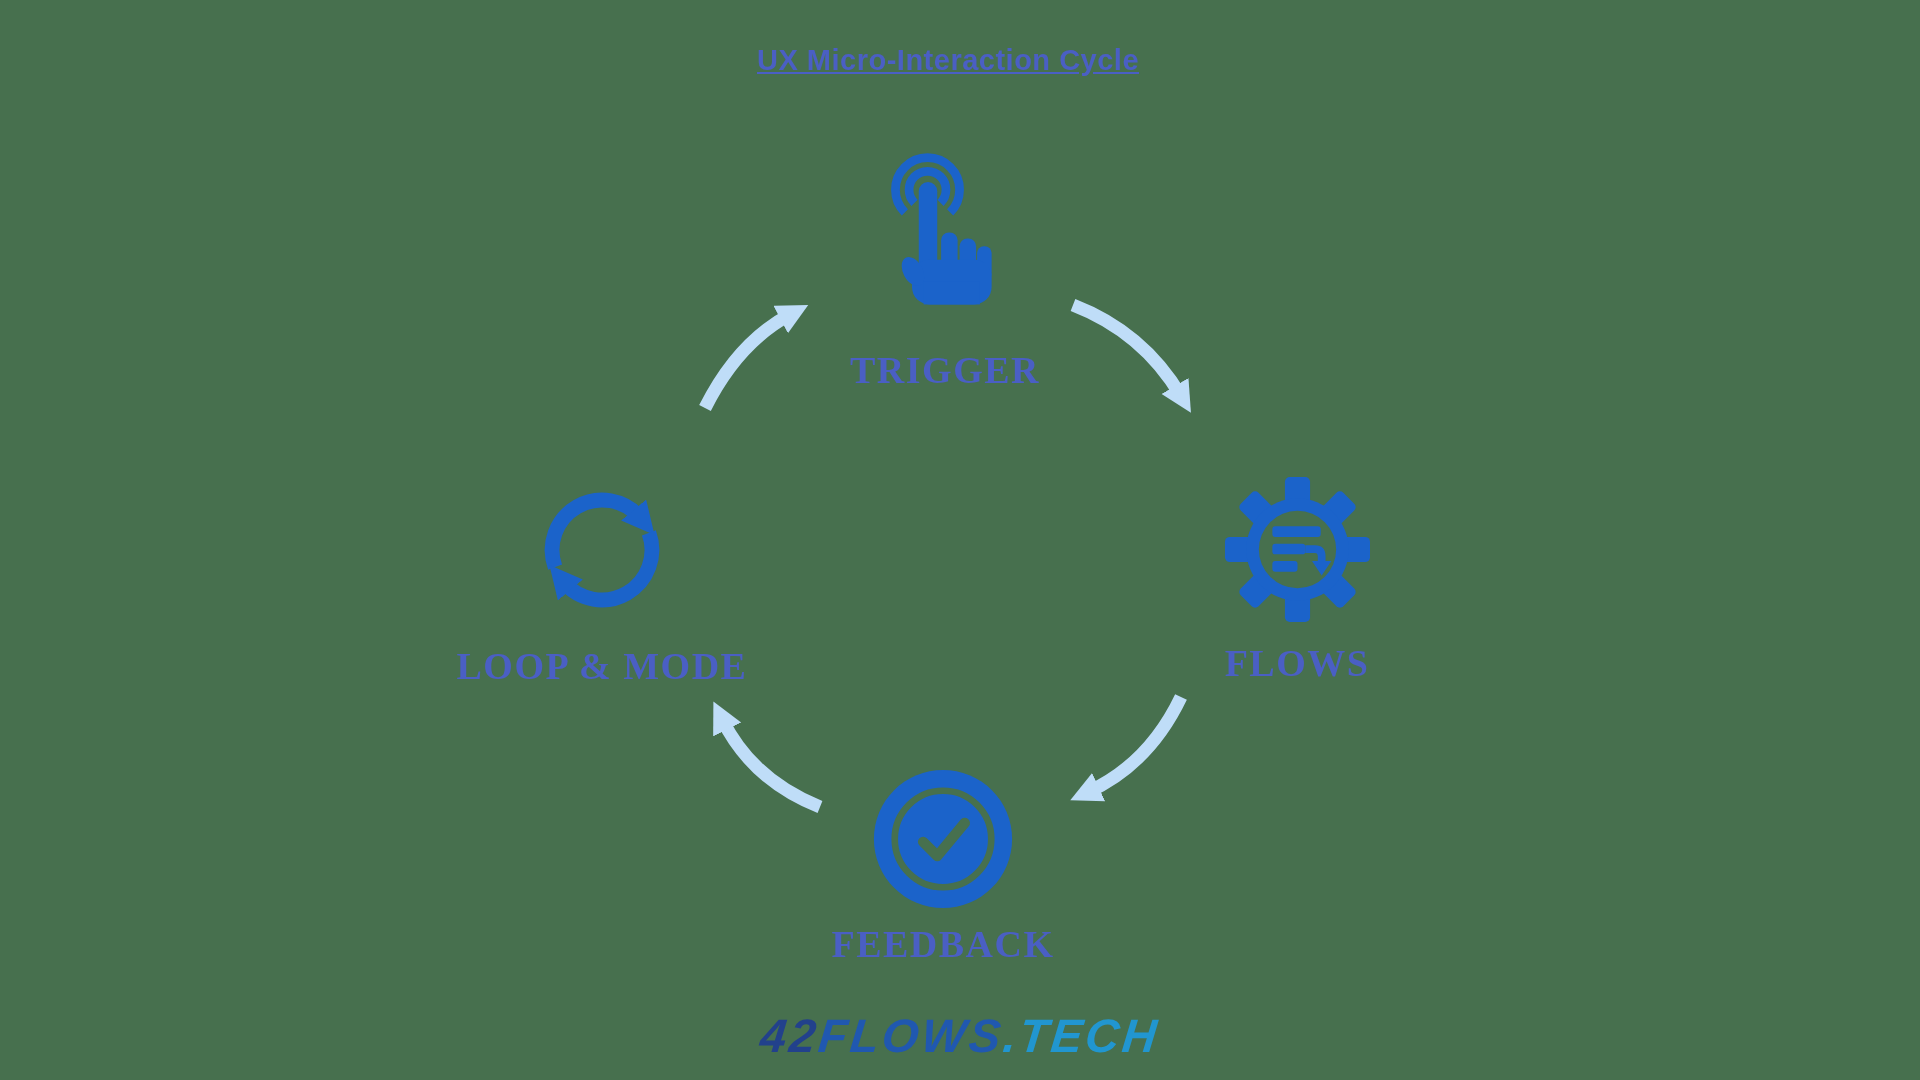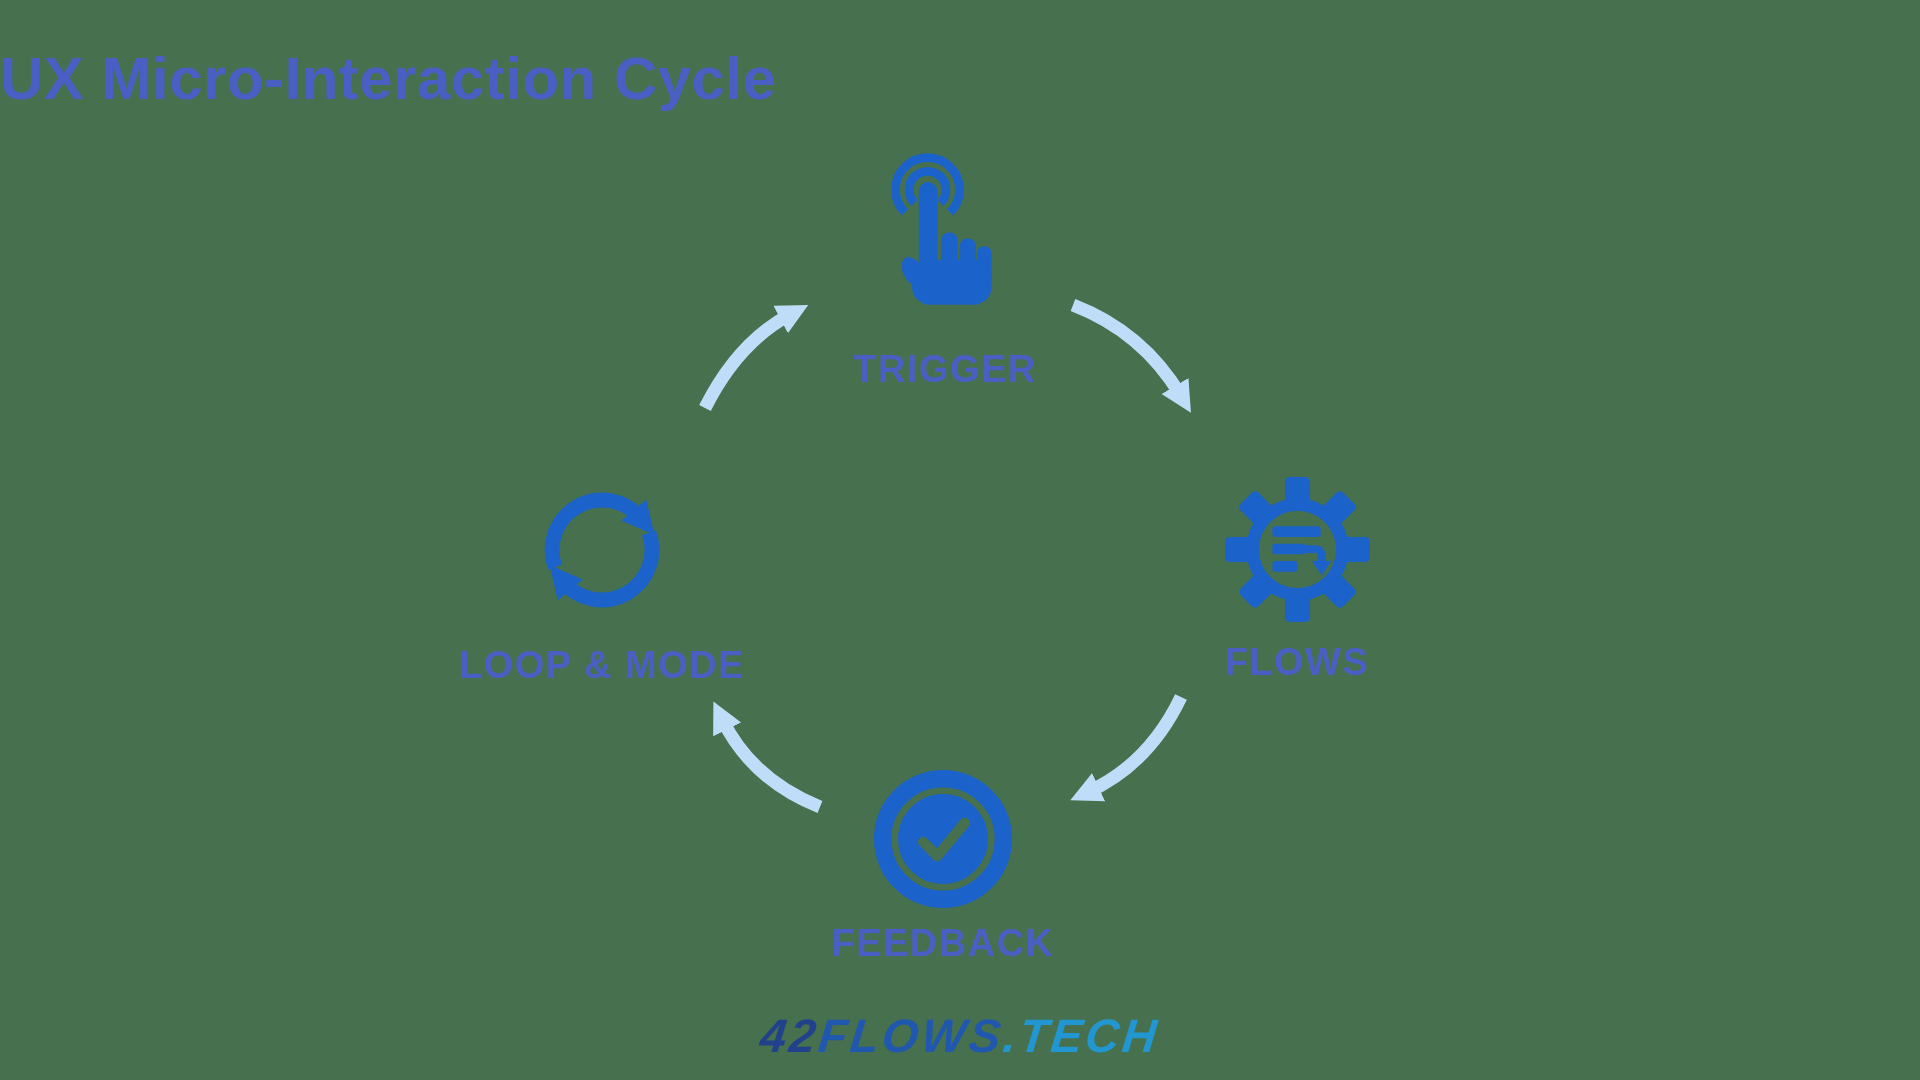--- a/index.html
+++ b/index.html
@@ -6,32 +6,34 @@
   #canvas{
     position:relative;
     width:1920px;height:1080px;
     background:#47704E;
     overflow:hidden;
     font-family:"Liberation Sans", sans-serif;
   }
   .title{
     position:absolute;
     top:44px;left:0;width:1896px;
-    text-align:left;
-    font-size:60px;
+    text-align:center;
+    font-size:29px;
     font-weight:700;
     color:#4A5FC4;
     letter-spacing:0.5px;
+    text-decoration:underline;
   }
   .node{
     position:absolute;
     width:320px;
     display:flex;
     flex-direction:column;
     align-items:center;
+    font-family:Liberation Serif, serif;
   }
   .node-label{
     font-size:38px;
     font-weight:700;
     color:#4A5FC4;
     letter-spacing:1.5px;
     white-space:nowrap;
   }
   #node-trigger{left:785px;top:147px;}
   #node-trigger .node-label{margin-top:26px;}

